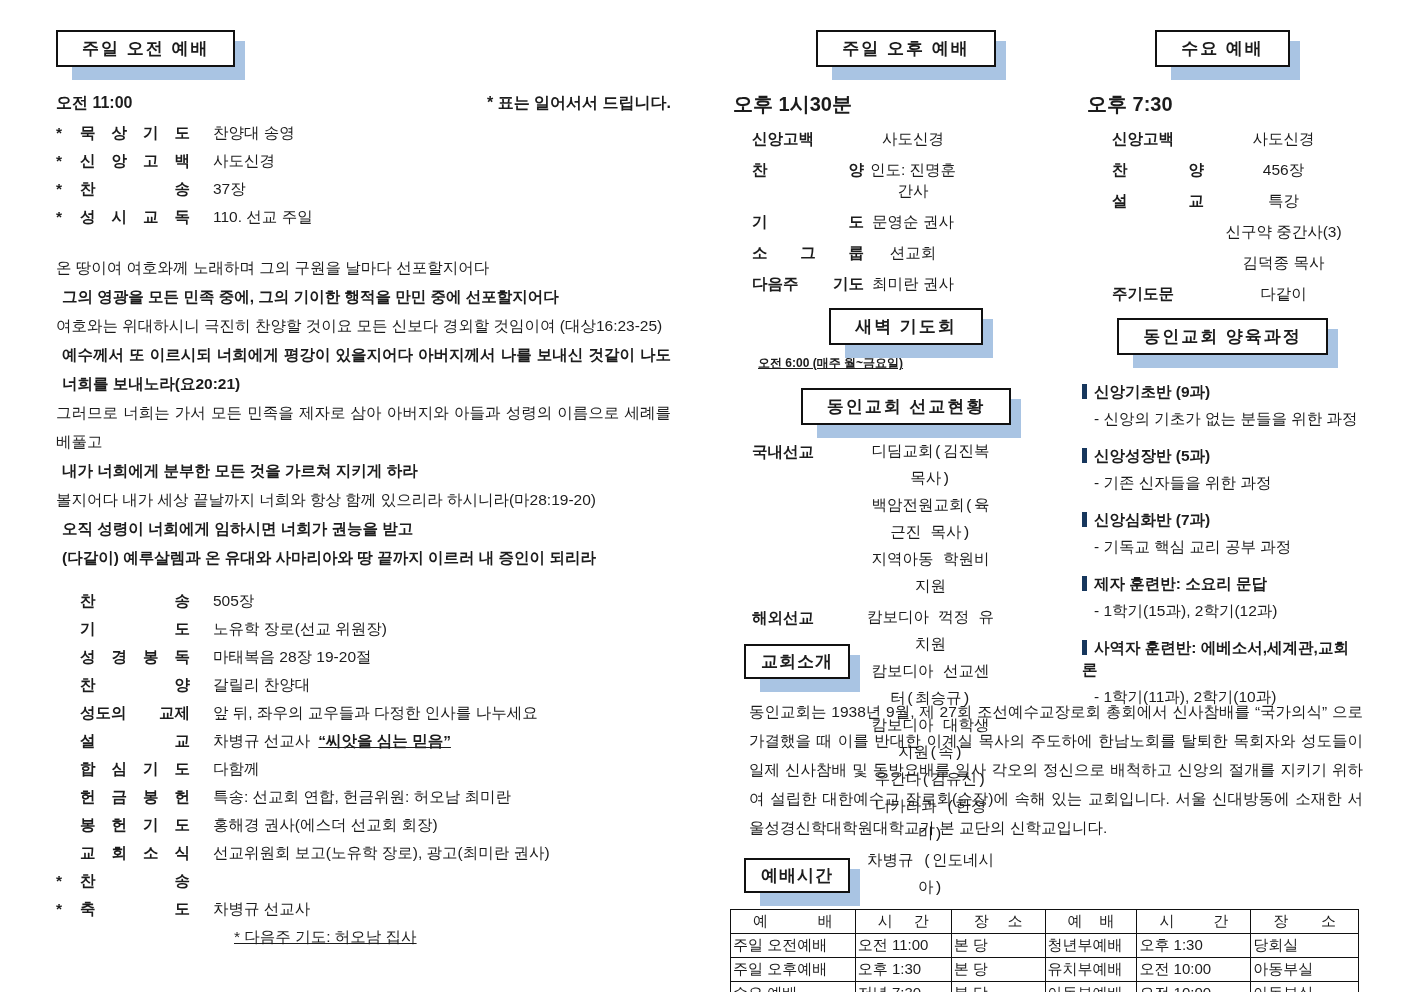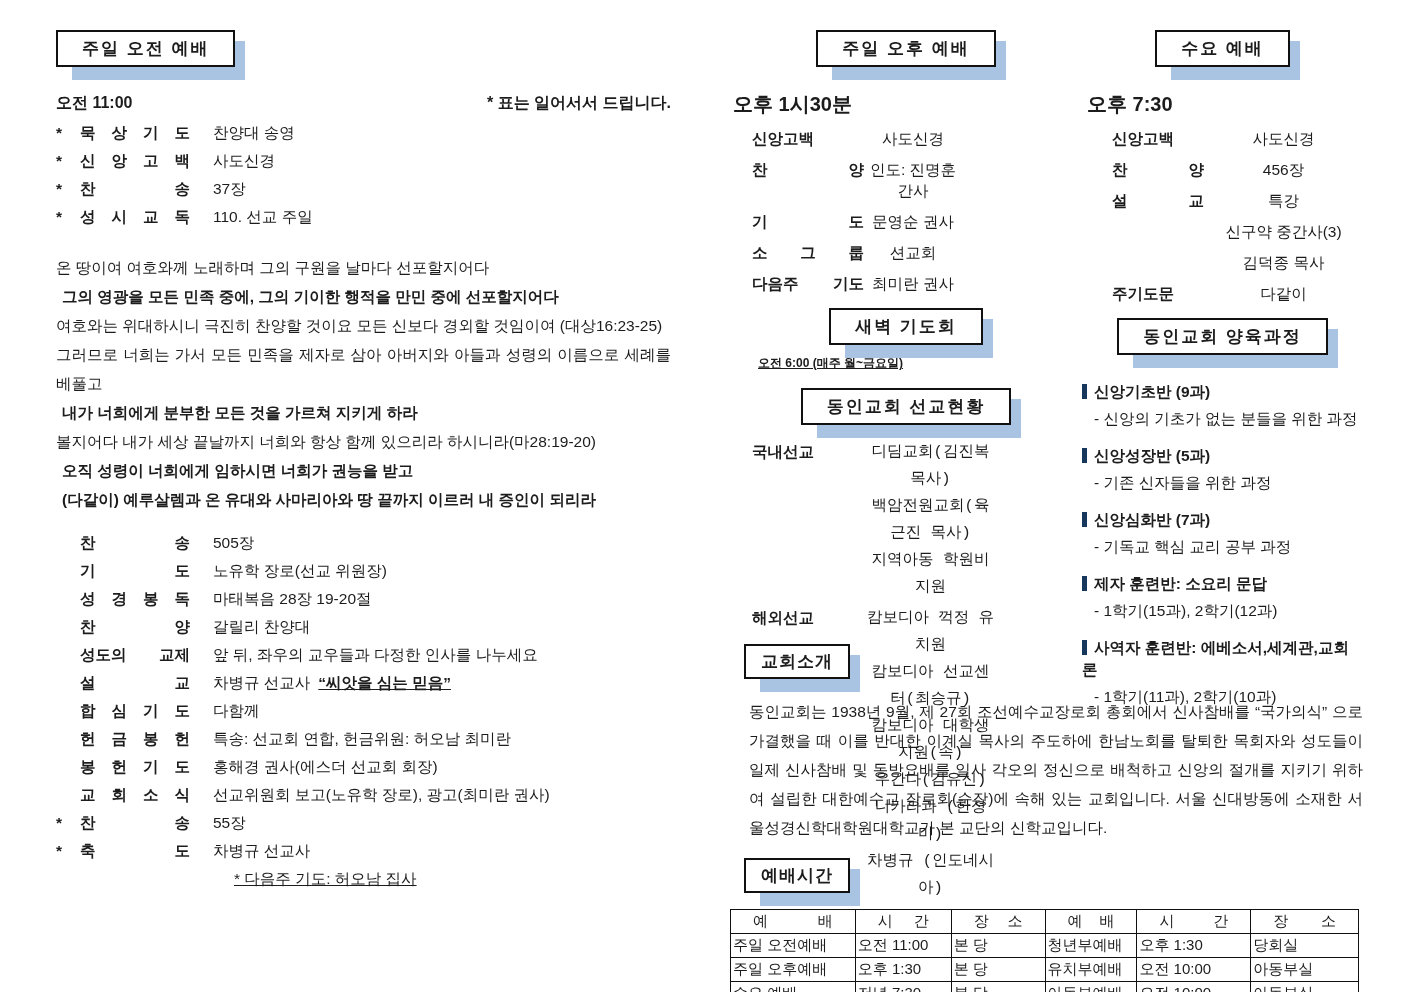--- a/index.html
+++ b/index.html
@@ -100,20 +100,21 @@
           <span class="star">*</span>
           <span class="lbl">성 시 교 독</span>
           <span class="val">110. 선교 주일</span>
         </div>
     </div>
 
     <div class="scripture">
       <p>온 땅이여 여호와께 노래하며 그의 구원을 날마다 선포할지어다</p>
       <p class="b">그의 영광을 모든 민족 중에, 그의 기이한 행적을 만민 중에 선포할지어다</p>
       <p>여호와는 위대하시니 극진히 찬양할 것이요 모든 신보다 경외할 것임이여 (대상16:23-25)</p>
+      <p class="b">예수께서 또 이르시되 너희에게 평강이 있을지어다 아버지께서 나를 보내신 것같이 나도 너희를 보내노라(요20:21)</p>
       <p>그러므로 너희는 가서 모든 민족을 제자로 삼아 아버지와 아들과 성령의 이름으로 세례를 베풀고</p>
       <p class="b">내가 너희에게 분부한 모든 것을 가르쳐 지키게 하라</p>
       <p>볼지어다 내가 세상 끝날까지 너희와 항상 함께 있으리라 하시니라(마28:19-20)</p>
       <p class="b">오직 성령이 너희에게 임하시면 너희가 권능을 받고</p>
       <p class="b">(다같이) 예루살렘과 온 유대와 사마리아와 땅 끝까지 이르러 내 증인이 되리라</p>
     </div>
 
     <div>
       <div class="oi">
           <span class="star"></span>
@@ -161,21 +162,20 @@
           <span class="val">홍해경 권사(에스더 선교회 회장)</span>
         </div>
       <div class="oi">
           <span class="star"></span>
           <span class="lbl">교 회 소 식</span>
           <span class="val">선교위원회 보고(노유학 장로), 광고(최미란 권사)</span>
         </div>
       <div class="oi">
           <span class="star">*</span>
           <span class="lbl">찬 송</span>
-          <span class="val">55장</span>
         </div>
       <div class="oi">
           <span class="star">*</span>
           <span class="lbl">축 도</span>
           <span class="val">차병규 선교사</span>
         </div>
     </div>
 
     <div class="next-week">* 다음주 기도: 허오남 집사</div>
   </section>

